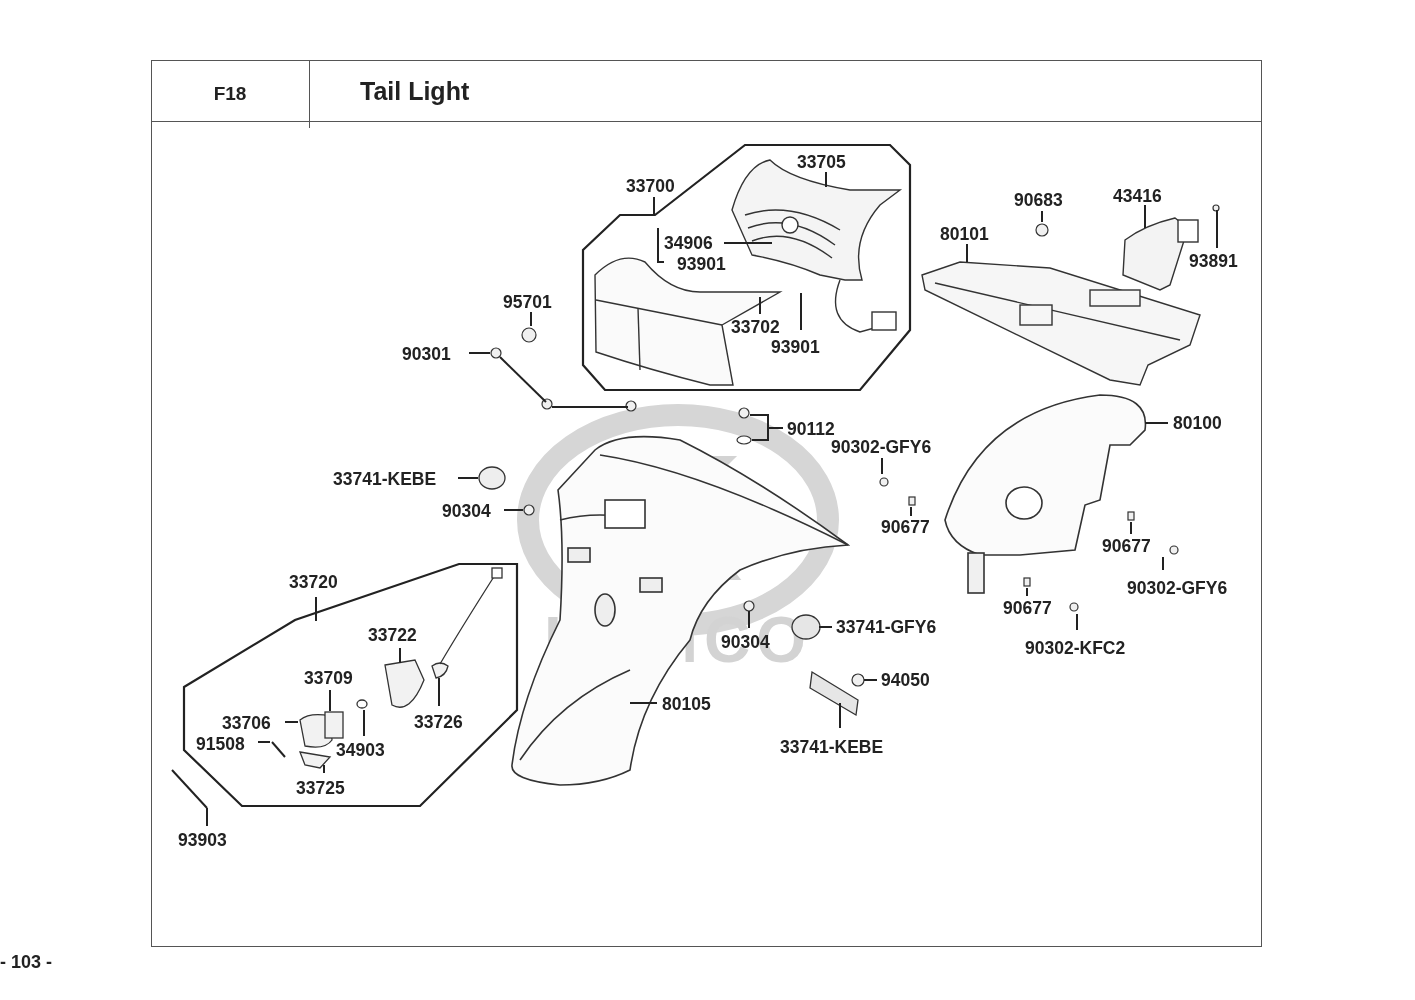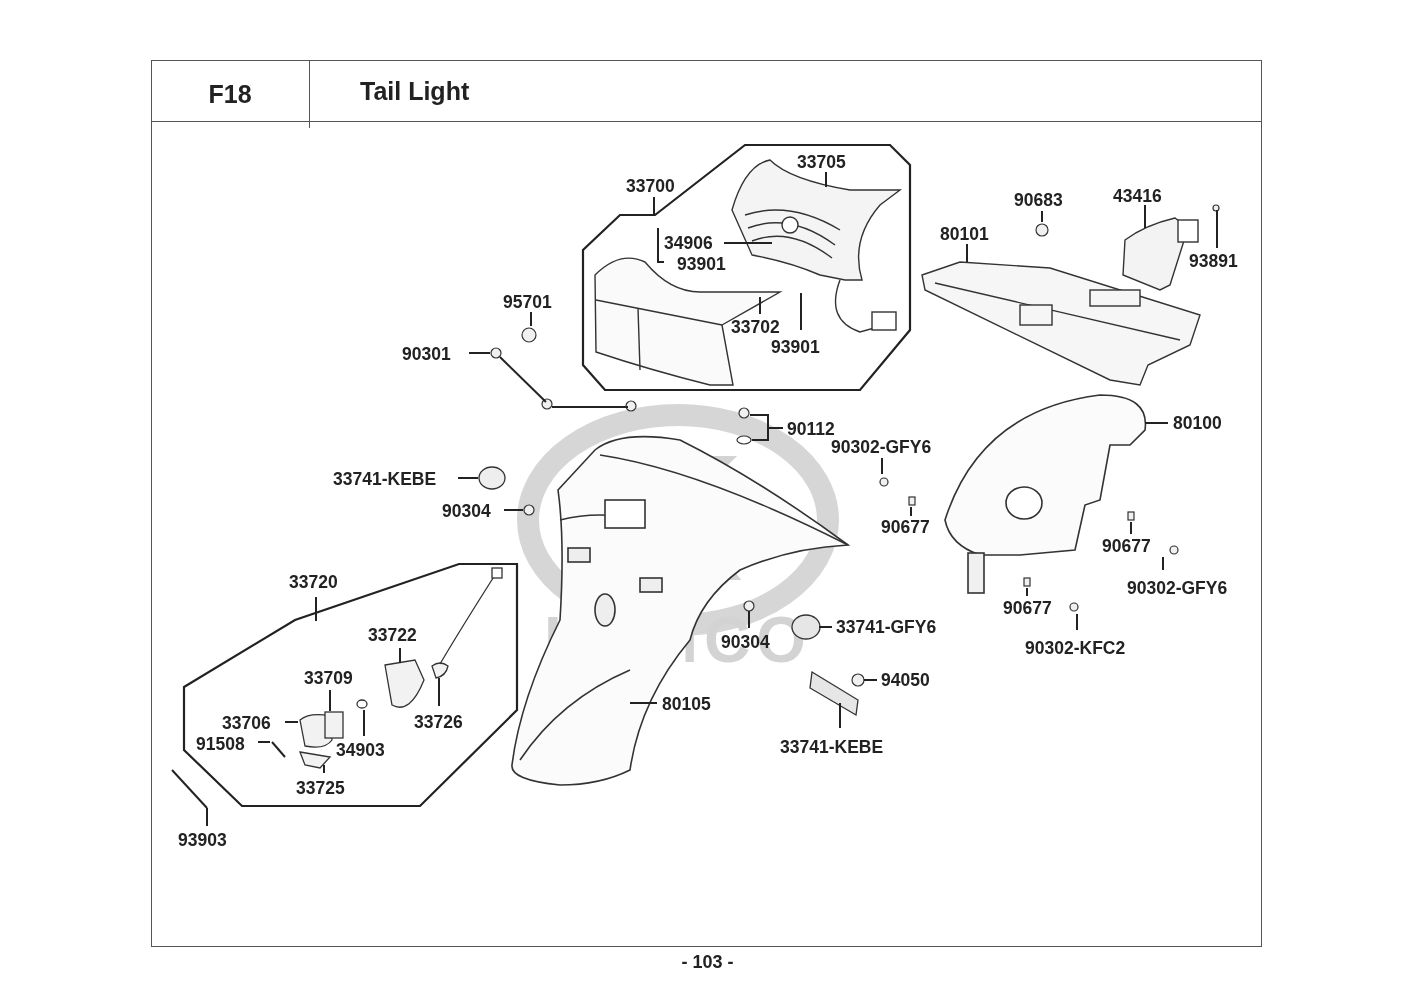--- a/index.html
+++ b/index.html
@@ -3,26 +3,26 @@
 <meta charset="utf-8">
 <style>
   html, body { margin:0; padding:0; background:#ffffff; }
   body { width:1415px; height:1000px; position:relative; overflow:hidden;
          font-family:"Liberation Sans", sans-serif; color:#222; }
   .frame { position:absolute; left:151px; top:60px; width:1111px; height:887px;
            border:1.5px solid #555; box-sizing:border-box; }
   .hdr-code { position:absolute; left:151px; top:60px; width:159px; height:68px;
               border-right:1.5px solid #555; box-sizing:border-box;
               display:flex; align-items:center; justify-content:center;
-              font-weight:bold; font-size:25px; }
+              font-weight:bold; font-size:19px; }
   .hdr-title { position:absolute; left:360px; top:60px; height:62px;
                display:flex; align-items:center; font-weight:bold; font-size:25px; }
   .hdr-line { position:absolute; left:151px; top:121px; width:1111px; height:0;
               border-top:1.5px solid #555; }
-  .page-num { position:absolute; left:0; width:1415px; top:952px; text-align:center;
+  .page-num { position:absolute; left:0; width:1415px; top:952px; text-align:left;
               font-weight:bold; font-size:18px; }
   svg.art { position:absolute; left:0; top:0; }
   .lbl { font-family:"Liberation Sans", sans-serif; font-weight:bold; font-size:17.5px; fill:#222; }
   .wm { font-family:"Liberation Sans", sans-serif; font-weight:bold; fill:#d3d3d3; }
 </style>
 </head>
 <body>
 
 <div class="frame"></div>
 <div class="hdr-code">F18</div>

